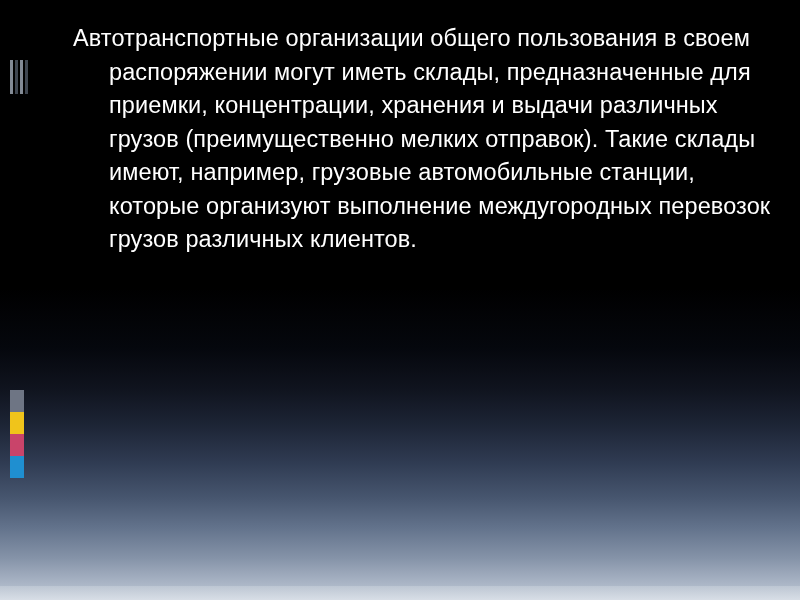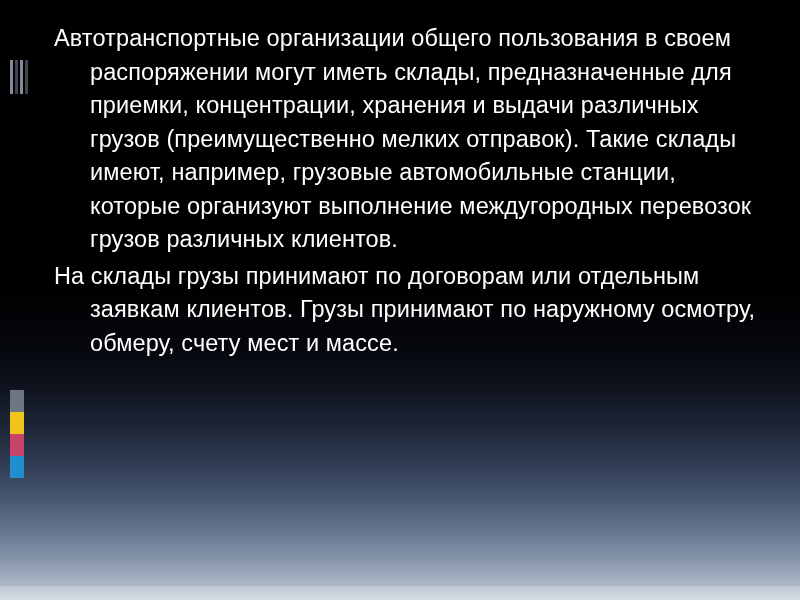--- a/index.html
+++ b/index.html
@@ -67,21 +67,21 @@
   }
   .rail-swatches span {
     display: block;
     width: 14px;
     height: 22px;
   }
 
   
   .content {
     position: absolute;
-    left: 54px;
+    left: 73px;
     top: 22px;
     width: 712px;
   }
   .para {
     color: #ffffff;
     font-size: 23.5px;
     line-height: 33.5px;
     letter-spacing: 0.1px;
     margin: 0 0 0 0;
     text-indent: 0;
@@ -119,17 +119,16 @@
     <div class="rail-swatches">
       <span style="background:#6e7584"></span>
       <span style="background:#f0c41b"></span>
       <span style="background:#c9446a"></span>
       <span style="background:#1f8fd0"></span>
     </div>
   </div>
 
   <div class="content">
     <p class="para p1">Автотранспортные организации общего пользования в своем распоряжении могут иметь склады, предназначенные для приемки, концентрации, хранения и выдачи различных грузов (преимущественно мелких отправок). Такие склады имеют, например, грузовые автомобильные станции, которые организуют выполнение междугородных перевозок грузов различных клиентов.</p>
-    <p class="para p2">На склады грузы принимают по договорам или отдельным заявкам клиентов. Грузы принимают по наружному осмотру, обмеру, счету мест и массе.</p>
   </div>
 
   <div class="bottom-strip"></div>
 </div>
 
 </body></html>

